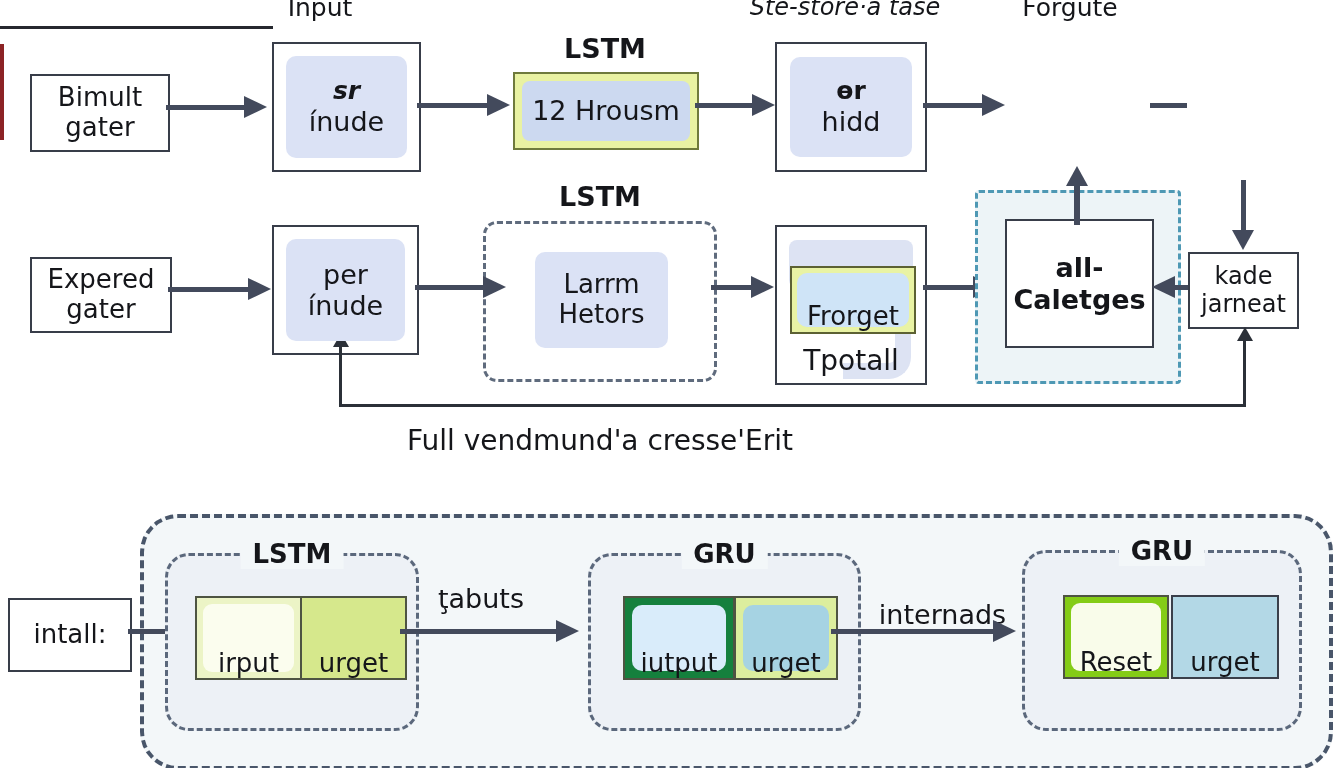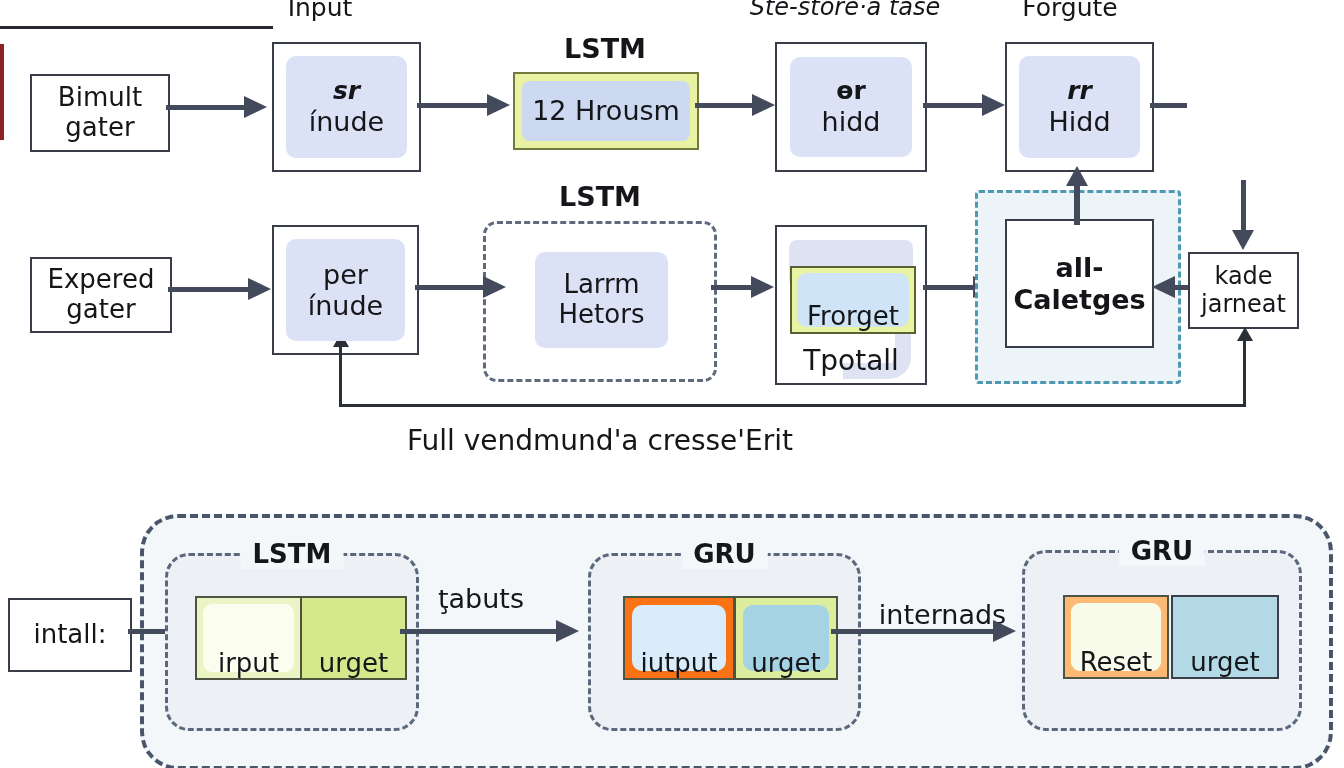--- a/index.html
+++ b/index.html
@@ -77,25 +77,20 @@
     <div class="inner" style="left:13px;top:13px;right:13px;bottom:13px;"></div>
     <span class="t1n">ɵr</span>
     <span class="t2">hidd</span>
   </div>
 
   <div class="hl" style="left:923px;top:103px;width:60px;"></div>
   <div class="tr" style="left:982px;top:94px;"></div>
 
   <div class="lbl" style="left:985px;top:-6px;width:170px;font-size:25px;">Forgute</div>
 
-  <div class="box" style="left:1005px;top:42px;width:145px;height:126px;">
-    <div class="inner" style="left:12px;top:12px;right:12px;bottom:12px;"></div>
-    <span class="t1">rr</span>
-    <span class="t2">Hidd</span>
-  </div>
 
   <div class="hl" style="left:1150px;top:103px;width:37px;"></div>
 
 
   <div class="box" style="left:30px;top:257px;width:138px;height:72px;">
     <span class="tx26">Expered</span>
     <span class="tx26">gater</span>
   </div>
 
   <div class="hl" style="left:168px;top:287px;width:80px;"></div>
@@ -183,37 +178,37 @@
       <span class="tx26">urget</span>
     </div>
   </div>
 
   <div class="lbl" style="left:416px;top:584px;width:130px;font-size:27px;">ţabuts</div>
   <div class="hl" style="left:400px;top:629px;width:158px;"></div>
   <div class="tr" style="left:556px;top:620px;"></div>
 
   <div class="grp" style="left:588px;top:553px;width:267px;height:172px;">
     <div class="gtag">GRU</div>
-    <div class="gate" style="left:32px;top:40px;width:108px;height:80px;border:2px solid #4e5442;background:#f97316;">
+    <div class="gate" style="left:32px;top:40px;width:108px;height:80px;border:2px solid #4e5442;background:#15803d;">
       <div class="ginner" style="left:7px;top:7px;right:7px;bottom:7px;background:#d9ecfa;"></div>
       <span class="tx26">iutput</span>
     </div>
     <div class="gate" style="left:143px;top:40px;width:100px;height:80px;border:2px solid #4e5442;background:#dcee9e;">
       <div class="ginner" style="left:7px;top:7px;right:7px;bottom:7px;background:#a6d3e3;"></div>
       <span class="tx26">urget</span>
     </div>
   </div>
 
   <div class="lbl" style="left:875px;top:584px;width:135px;font-size:27px;margin-top:16px;">internads</div>
   <div class="hl" style="left:831px;top:629px;width:164px;"></div>
   <div class="tr" style="left:993px;top:620px;"></div>
 
   <div class="grp" style="left:1022px;top:550px;width:274px;height:175px;">
     <div class="gtag">GRU</div>
-    <div class="gate" style="left:38px;top:42px;width:102px;height:80px;border:2px solid #4e5442;background:#fdba74;">
+    <div class="gate" style="left:38px;top:42px;width:102px;height:80px;border:2px solid #4e5442;background:#84cc16;">
       <div class="ginner" style="left:6px;top:6px;right:6px;bottom:6px;background:#f9fcea;border-radius:9px;"></div>
       <span class="tx26">Reset</span>
     </div>
     <div class="gate" style="left:146px;top:42px;width:104px;height:80px;border:2px solid #3a3f4a;background:#b3d8e6;">
       <span class="tx26">urget</span>
     </div>
   </div>
 
 </div>
 

